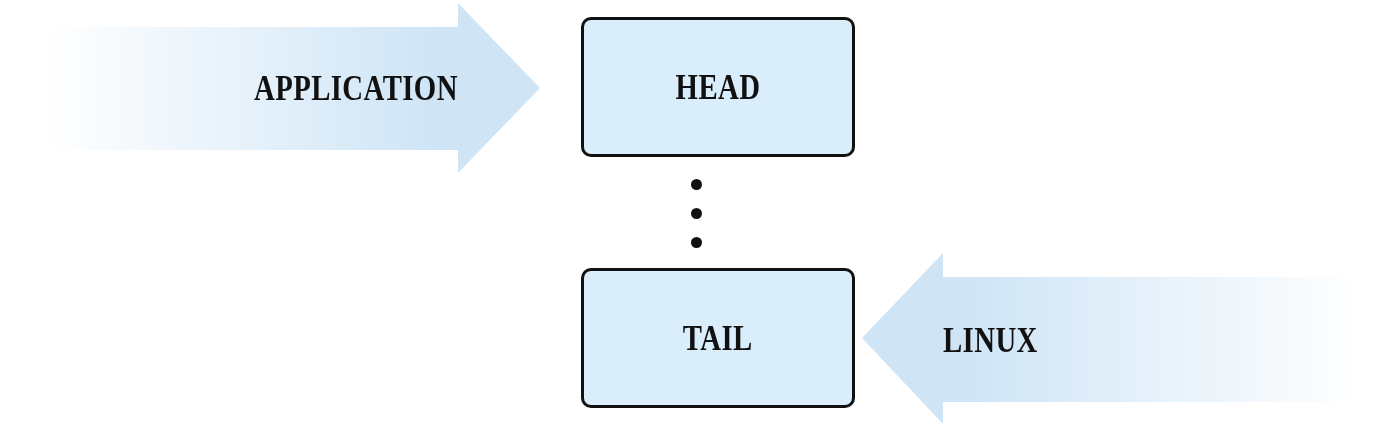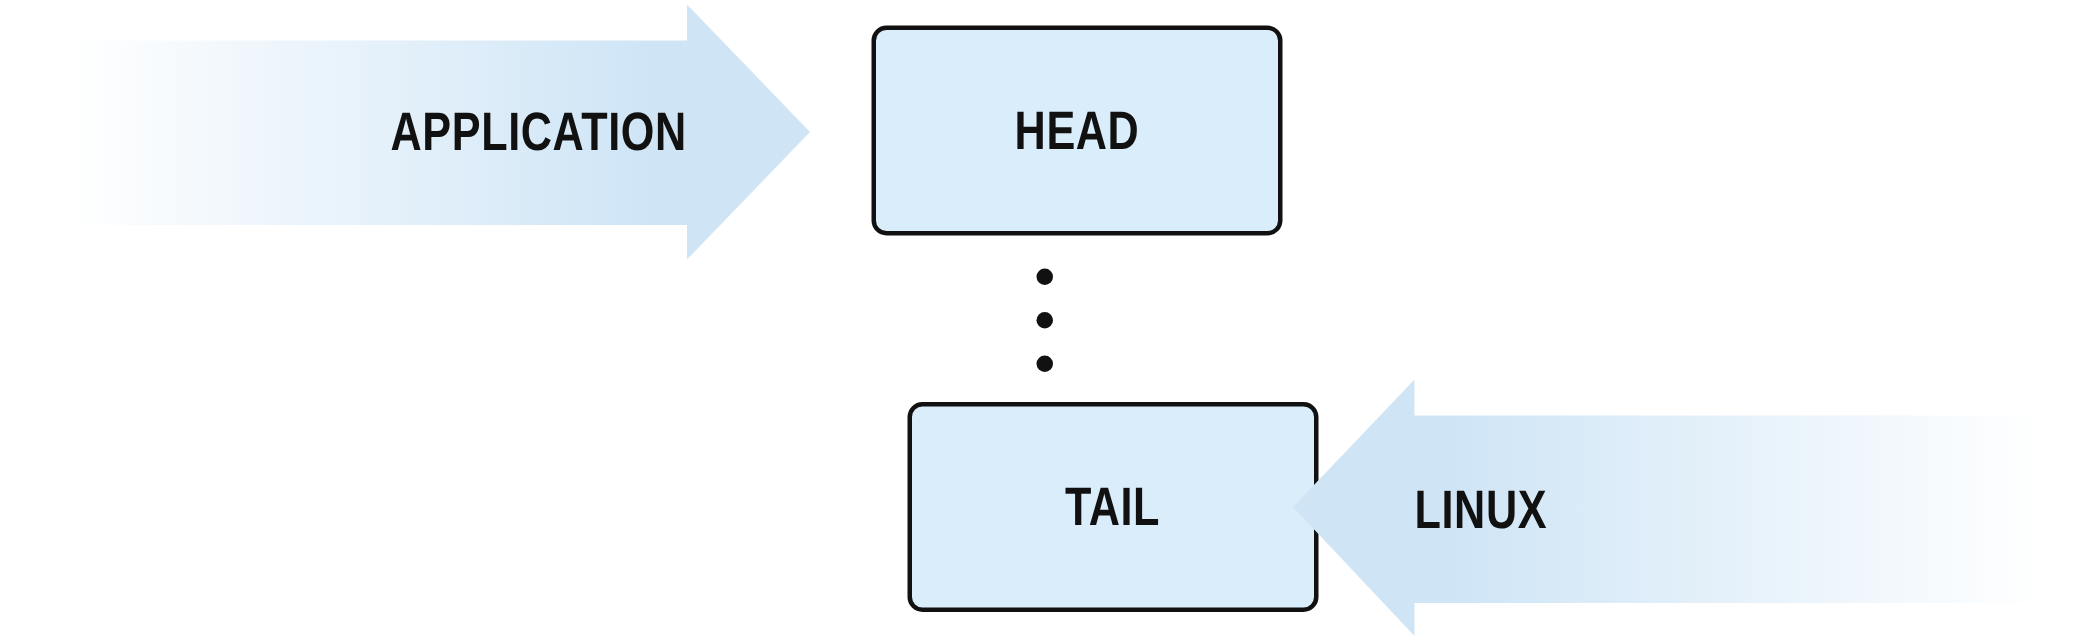--- a/index.html
+++ b/index.html
@@ -6,21 +6,21 @@
     margin: 0;
     padding: 0;
     background: #ffffff;
   }
   .canvas {
     position: relative;
     width: 1400px;
     height: 426px;
     background: #ffffff;
     overflow: hidden;
-    font-family: Liberation Sans, sans-serif;
+    font-family: Liberation Serif, serif;
   }
   .arrow-svg {
     position: absolute;
     display: block;
   }
   .arrow-app {
     left: 40px;
     top: 3px;
     width: 500px;
     height: 170px;
@@ -38,21 +38,21 @@
     height: 140px;
     box-sizing: border-box;
     background: #d9edfb;
     border: 3px solid #111111;
     border-radius: 10px;
     display: flex;
     align-items: center;
     justify-content: center;
   }
   .node-head { top: 17px; }
-  .node-tail { top: 268px; margin-left: 24px; }
+  .node-tail { top: 268px; }
   .node-label {
     font-size: 36px;
     font-weight: bold;
     color: #111111;
     letter-spacing: 0.5px;
     transform: scaleX(0.8);
     transform-origin: center center;
     white-space: nowrap;
   }
   .arrow-label {

